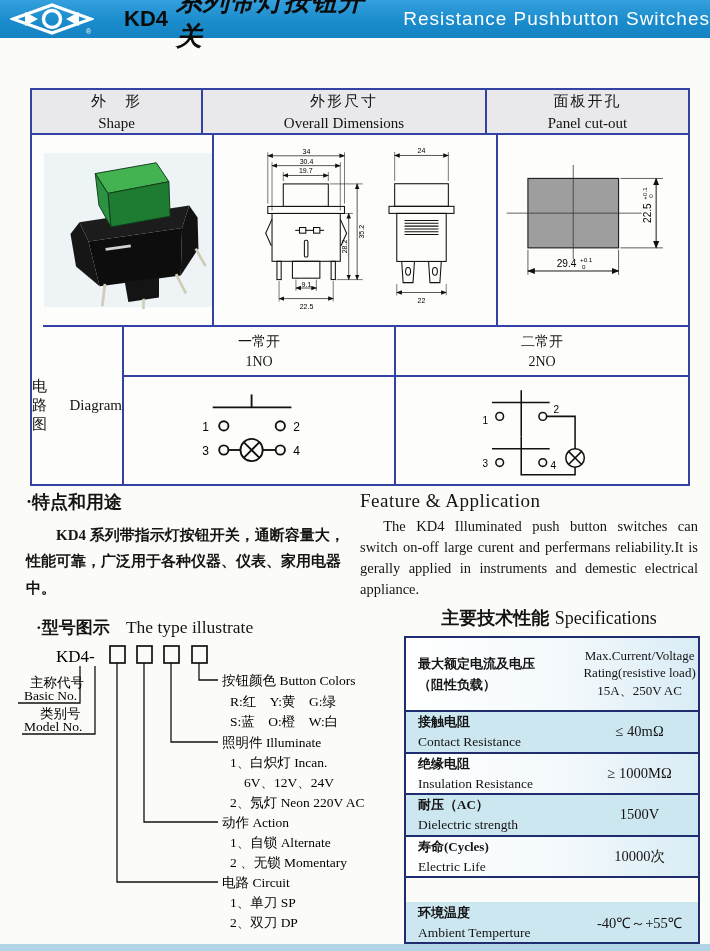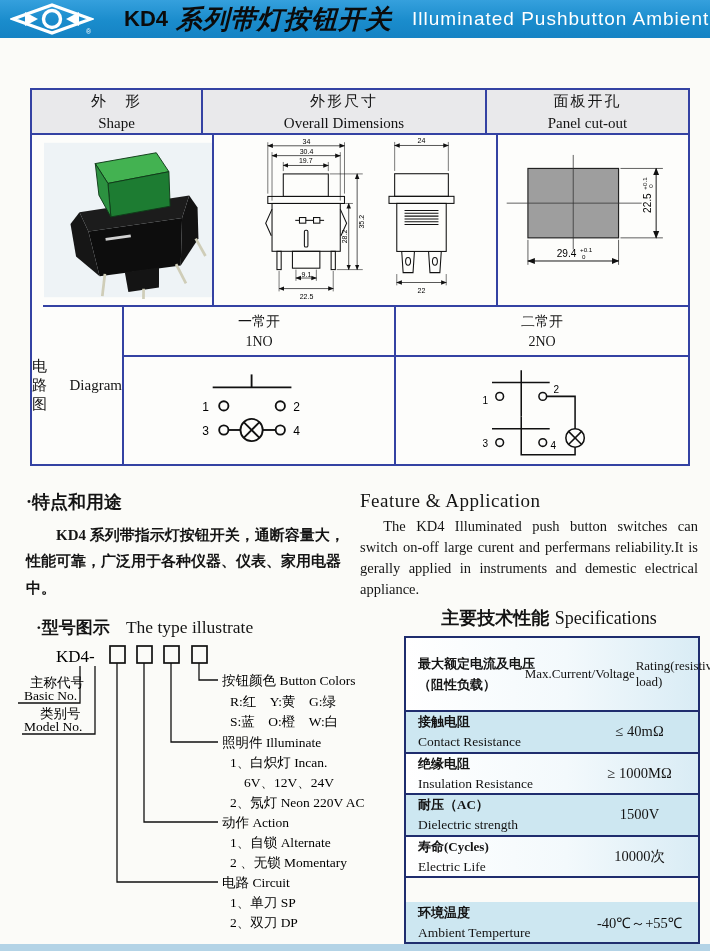--- a/index.html
+++ b/index.html
@@ -16,21 +16,21 @@
   .title-en{margin-left:20px;font-family:"Liberation Sans",sans-serif;font-size:19px;color:#ffffff;letter-spacing:1px;white-space:nowrap;}
 
   
   .ovtable{position:absolute;left:30px;top:88px;width:656px;border:2px solid #3442a3;background:#fdfdfb;}
   .ov-head{display:grid;grid-template-columns:171px 284px 1fr;height:45px;}
   .ov-head>div{border-right:2px solid #3442a3;border-bottom:2px solid #3442a3;background:#e9e9eb;
     display:flex;flex-direction:column;align-items:center;justify-content:center;gap:4px;}
   .ov-head>div:last-child{border-right:none;}
   .hd-cn{font-size:15px;letter-spacing:2px;}
   .hd-en{font-size:15px;}
-  .ov-body{display:grid;grid-template-columns:171px 284px 1fr;height:172px;padding-left:11px;}
+  .ov-body{display:grid;grid-template-columns:171px 284px 1fr;height:192px;padding-left:11px;}
   .ov-body>div{border-right:2px solid #3442a3;border-bottom:2px solid #3442a3;
     display:flex;align-items:center;justify-content:center;}
   .ov-body>div:last-child{border-right:none;}
   .dims-cell{gap:12px;}
   .diag{display:grid;grid-template-columns:92px 272px 1fr;grid-template-rows:50px 107px;}
   .diag-label{grid-row:1 / span 2;border-right:2px solid #3442a3;
     display:flex;flex-direction:row;align-items:center;justify-content:center;gap:8px;font-size:15px;}
   .diag-h{border-right:2px solid #3442a3;border-bottom:2px solid #3442a3;
     display:flex;flex-direction:column;align-items:center;justify-content:center;gap:3px;font-size:14px;}
   .diag-h.last{border-right:none;}
@@ -58,21 +58,21 @@
   .spec-table{position:absolute;left:404px;top:636px;width:296px;height:308px;
     border:2px solid #1f2d6e;display:flex;flex-direction:column;box-sizing:border-box;}
   .spec-row{display:flex;border-bottom:2px solid #1f2d6e;flex:1;}
   .spec-row:last-child{border-bottom:none;margin-top:24px;}
   .spec-row.tall{flex:0 0 72px;}
   .spec-row.odd{background:linear-gradient(90deg,#ffffff 0%,#f3f9fc 55%,#d9ecf5 100%);}
   .spec-row.even{background:#cde7f1;}
   .spec-name{width:60%;display:flex;flex-direction:column;justify-content:center;gap:3px;padding-left:12px;box-sizing:border-box;}
   .spec-name .cn{font-size:13px;font-weight:600;}
   .spec-name .en{font-size:13.5px;}
-  .spec-value{width:40%;display:flex;flex-direction:row;align-items:center;justify-content:center;gap:1px;}
+  .spec-value{width:40%;display:flex;flex-direction:column;align-items:center;justify-content:center;gap:1px;}
   .spec-value .v{font-size:13px;}
   .spec-value .v.big{font-size:14.5px;}
 
   .footer-strip{position:absolute;left:0;top:944px;width:710px;height:7px;background:#b3d3e6;}
 
   svg text{font-family:"Liberation Sans",sans-serif;}
   svg text.serif{font-family:"Liberation Serif",serif;}
 </style>
 </head>
 <body>
@@ -82,21 +82,21 @@
   <div class="topbar">
     <svg class="logo" width="84" height="34" viewBox="0 0 84 34">
       <polygon points="3,17 42,3 81,17 42,31" fill="none" stroke="#ffffff" stroke-width="3.2"></polygon>
       <circle cx="42" cy="17" r="8.5" fill="none" stroke="#ffffff" stroke-width="3.4"></circle>
       <polygon points="15,10 15,24 28,17" fill="#ffffff"></polygon>
       <polygon points="69,10 69,24 56,17" fill="#ffffff"></polygon>
       <text x="76" y="32" font-size="7" fill="#ffffff">®</text>
     </svg>
     <span class="title-model">KD4</span>
     <span class="title-cn">系列带灯按钮开关</span>
-    <span class="title-en">Illuminated Pushbutton Ambient</span>
+    <span class="title-en">Resistance Pushbutton Switches</span>
   </div>
 
   <div class="ovtable">
     <div class="ov-head">
       <div>
         <span class="hd-cn">外　形</span>
         <span class="hd-en">Shape</span>
       </div>
       <div>
         <span class="hd-cn">外形尺寸</span>

